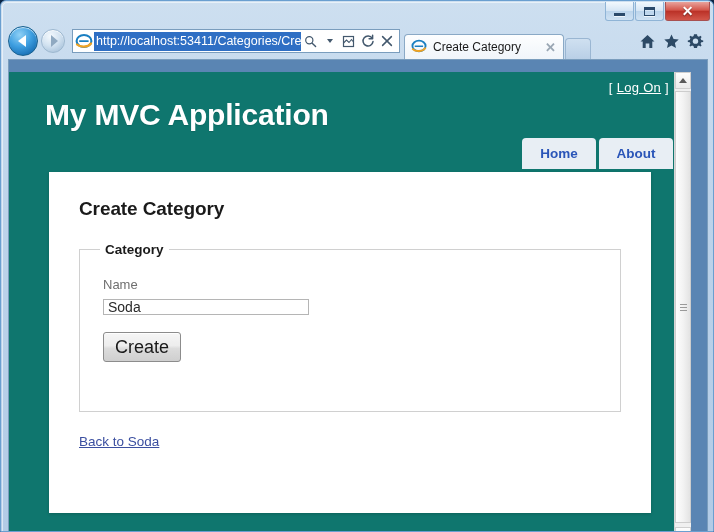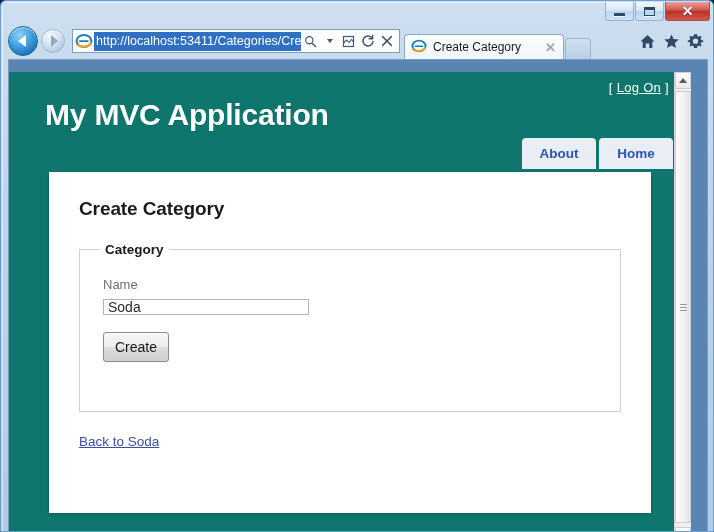--- a/index.html
+++ b/index.html
@@ -347,21 +347,21 @@
     padding: 2px 4px;
     font-family: "Liberation Sans", sans-serif;
     display: block;
   }
   .submit-btn {
     margin: 17px 0 0 5px;
     min-width: 58px;
     height: 30px;
     padding: 0 11px;
     box-sizing: border-box;
-    font-size: 14px;
+    font-size: 18px;
     color: #1a1a1a;
     font-family: "Liberation Sans", sans-serif;
     background: linear-gradient(180deg, #f6f6f6 0%, #ededed 45%, #dcdcdc 55%, #cfcfcf 100%);
     border: 1px solid #8c8c8c;
     border-radius: 3px;
     box-shadow: inset 0 1px 0 rgba(255,255,255,0.9);
   }
   .back-link {
     display: inline-block;
     margin-top: 22px;
@@ -526,22 +526,22 @@
     <div class="page">
 
       <div class="page-header">
         <div class="logon">
           <span>[</span>
           <a href="#">Log On</a>
           <span>]</span>
         </div>
         <div class="site-title">My MVC Application</div>
         <div class="menu">
+          <div class="menu-item">Home</div>
           <div class="menu-item">About</div>
-          <div class="menu-item">Home</div>
         </div>
       </div>
 
       <div class="card">
         <h2>Create Category</h2>
 
         <form>
           <fieldset class="cat">
             <legend>Category</legend>
             <div class="field-label">Name</div>

